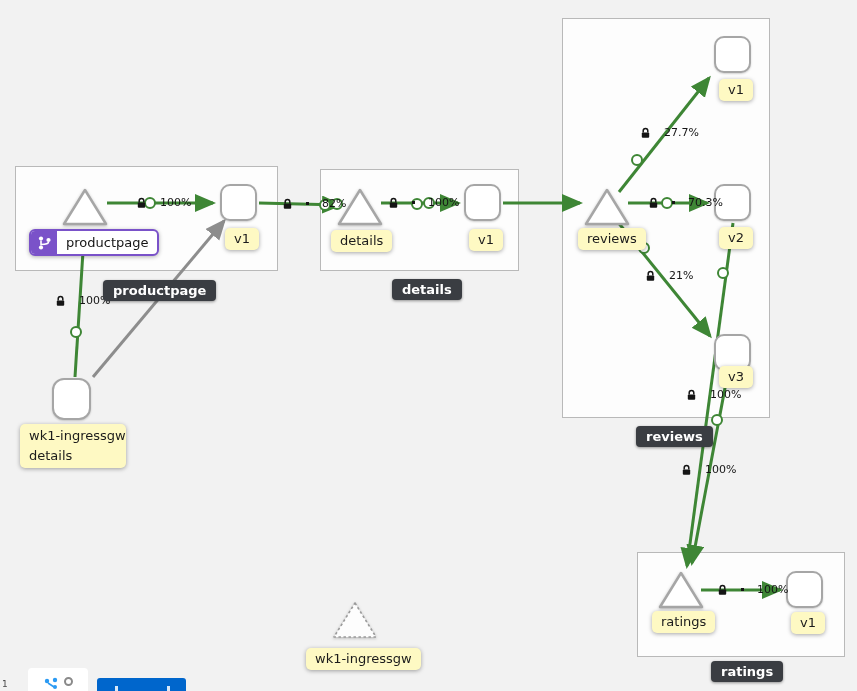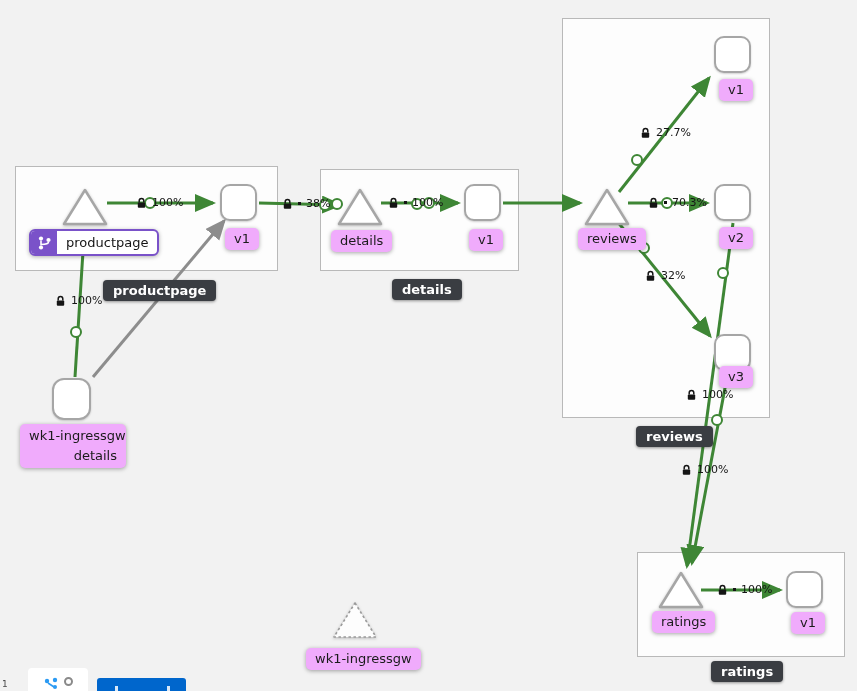--- a/index.html
+++ b/index.html
@@ -10,36 +10,36 @@
   .group-box{
     position:absolute;border:1px solid #b9b9b9;background:#fdfdfd;box-sizing:border-box;
   }
   svg.edges{position:absolute;left:0;top:0;z-index:2;}
   .tri{position:absolute;z-index:3;filter:drop-shadow(0 1px 1.5px rgba(0,0,0,.25));}
   .sq-node{
     position:absolute;width:37px;height:37px;background:#fff;border:2px solid #a6a6a6;
     border-radius:10px;box-sizing:border-box;z-index:3;box-shadow:0 1px 2px rgba(0,0,0,.18);
   }
   .node-label{
-    position:absolute;background:#f0abfc;border-radius:5px;padding:2px 9px;font-size:13px;
+    position:absolute;background:#fef9c3;border-radius:5px;padding:2px 9px;font-size:13px;
     line-height:18px;color:#1b1b1b;box-shadow:0 1px 4px rgba(0,0,0,.35);white-space:nowrap;
-    z-index:4;text-align:right;
+    z-index:4;text-align:left;
   }
   .badge-label{
     position:absolute;display:flex;align-items:stretch;border:2px solid #7a52c9;border-radius:6px;
     background:#fff;overflow:hidden;z-index:4;box-shadow:0 1px 4px rgba(0,0,0,.3);
   }
   .badge-icon{width:26px;background:#7a52c9;display:flex;align-items:center;justify-content:center;}
   .badge-text{padding:3px 9px;font-size:13px;line-height:17px;white-space:nowrap;}
   .tooltip{
     position:absolute;background:#3a3d42;color:#fff;font-size:13px;font-weight:bold;
     padding:3px 10px;border-radius:4px;z-index:6;white-space:nowrap;box-shadow:0 1px 3px rgba(0,0,0,.4);
   }
   .edge-label{
-    position:absolute;display:flex;align-items:center;gap:5px;font-size:11px;color:#151515;
+    position:absolute;display:flex;align-items:center;gap:13px;font-size:11px;color:#151515;
     z-index:5;white-space:nowrap;
   }
   .tick{width:3px;height:3px;background:#151515;display:inline-block;}
   .two-line{line-height:20px;}
   
   .mini-marks{position:absolute;left:2px;top:679px;z-index:7;font-size:9px;color:#4a4a4a;letter-spacing:2px;}
   .chip{
     position:absolute;background:#fff;border-radius:4px 4px 0 0;z-index:7;
     display:flex;align-items:flex-start;justify-content:center;gap:6px;padding-top:9px;box-sizing:border-box;
   }
@@ -154,21 +154,21 @@
         <rect x="1.8" y="5.5" width="7.4" height="5.2" rx="1" fill="#151515"></rect>
       </svg>
     <span>100%</span>
   </div>
   <div class="edge-label" style="left:282px;top:197px;">
     <svg width="11" height="12">
         <path d="M3.2 5.5V3.7a2.3 2.3 0 014.6 0v1.8" stroke="#151515" stroke-width="1.5" fill="none"></path>
         <rect x="1.8" y="5.5" width="7.4" height="5.2" rx="1" fill="#151515"></rect>
       </svg>
     <span class="tick"></span>
-    <span>38%</span>
+    <span>82%</span>
   </div>
   <div class="edge-label" style="left:388px;top:196px;">
     <svg width="11" height="12">
         <path d="M3.2 5.5V3.7a2.3 2.3 0 014.6 0v1.8" stroke="#151515" stroke-width="1.5" fill="none"></path>
         <rect x="1.8" y="5.5" width="7.4" height="5.2" rx="1" fill="#151515"></rect>
       </svg>
     <span class="tick"></span>
     <span>100%</span>
   </div>
   <div class="edge-label" style="left:640px;top:126px;">
@@ -184,21 +184,21 @@
         <rect x="1.8" y="5.5" width="7.4" height="5.2" rx="1" fill="#151515"></rect>
       </svg>
     <span class="tick"></span>
     <span>70.3%</span>
   </div>
   <div class="edge-label" style="left:645px;top:269px;">
     <svg width="11" height="12">
         <path d="M3.2 5.5V3.7a2.3 2.3 0 014.6 0v1.8" stroke="#151515" stroke-width="1.5" fill="none"></path>
         <rect x="1.8" y="5.5" width="7.4" height="5.2" rx="1" fill="#151515"></rect>
       </svg>
-    <span>32%</span>
+    <span>21%</span>
   </div>
   <div class="edge-label" style="left:686px;top:388px;">
     <svg width="11" height="12">
         <path d="M3.2 5.5V3.7a2.3 2.3 0 014.6 0v1.8" stroke="#151515" stroke-width="1.5" fill="none"></path>
         <rect x="1.8" y="5.5" width="7.4" height="5.2" rx="1" fill="#151515"></rect>
       </svg>
     <span>100%</span>
   </div>
   <div class="edge-label" style="left:681px;top:463px;">
     <svg width="11" height="12">

